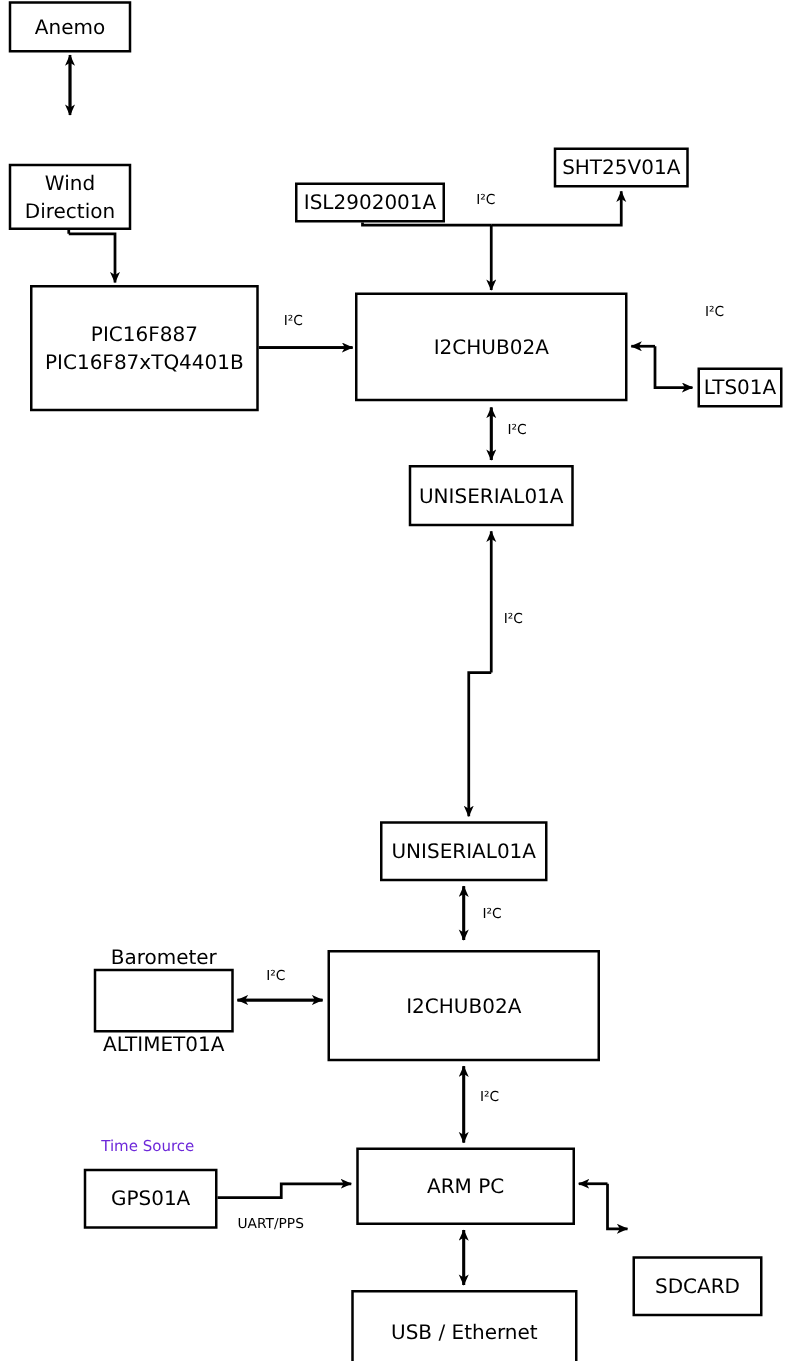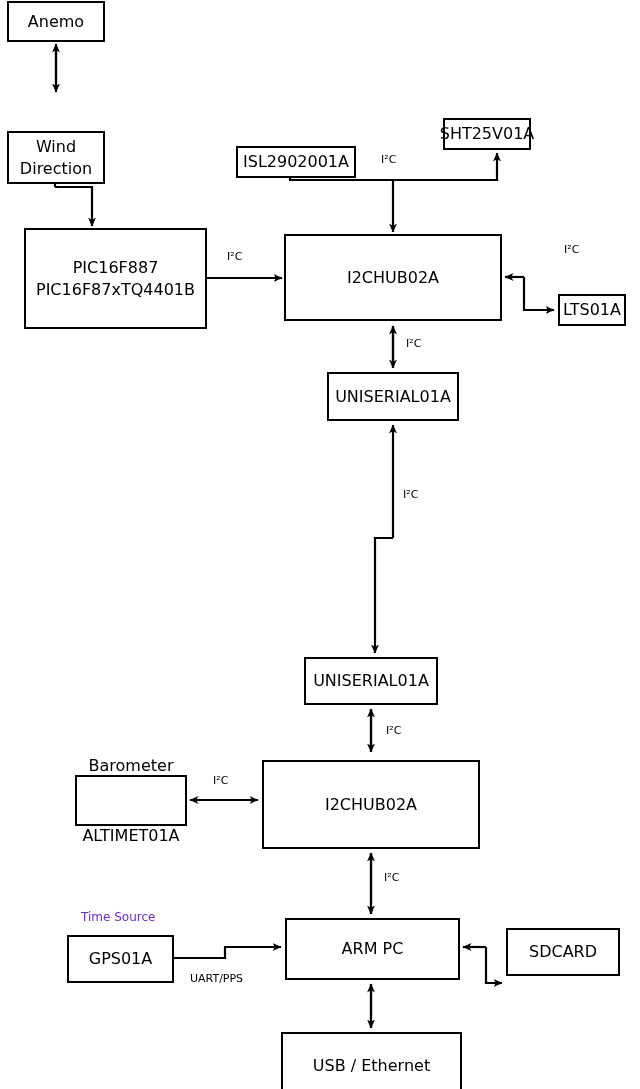--- a/index.html
+++ b/index.html
@@ -148,21 +148,21 @@
 
   <div class="node" style="left:3px; top:228px; width:183px; height:101px; flex-direction:column;margin-left:21px;">
     <span>PIC16F887</span>
     <span class="line2">PIC16F87xTQ4401B</span>
   </div>
 
   <div class="node" style="left:236px; top:118px; width:120px; height:32px;margin-top:28px;">
     <span>ISL2902001A</span>
   </div>
 
-  <div class="node" style="left:443px; top:118px; width:88px; height:32px;align-items:center;">
+  <div class="node" style="left:443px; top:118px; width:108px; height:32px;align-items:center;">
     <span>SHT25V01A</span>
   </div>
 
   <div class="node" style="left:284px; top:234px; width:218px; height:87px;">
     <span>I2CHUB02A</span>
   </div>
 
   <div class="node" style="left:558px; top:294px; width:68px; height:32px;">
     <span>LTS01A</span>
   </div>
@@ -185,21 +185,21 @@
   </div>
 
   <div class="node" style="left:67px; top:935px; width:107px; height:48px;">
     <span>GPS01A</span>
   </div>
 
   <div class="node" style="left:285px; top:918px; width:175px; height:62px;">
     <span>ARM PC</span>
   </div>
 
-  <div class="node" style="left:506px; top:928px; width:114px; height:48px;">
+  <div class="node" style="left:506px; top:1005px; width:104px; height:48px;">
     <span>SDCARD</span>
   </div>
 
   <div class="node" style="left:281px; top:1032px; width:181px; height:68px;">
     <span>USB / Ethernet</span>
   </div>
 
   <div class="edge-label" style="left:381px; top:153px;">I²C</div>
   <div class="edge-label" style="left:227px; top:250px;">I²C</div>
   <div class="edge-label" style="left:564px; top:243px;">I²C</div>

